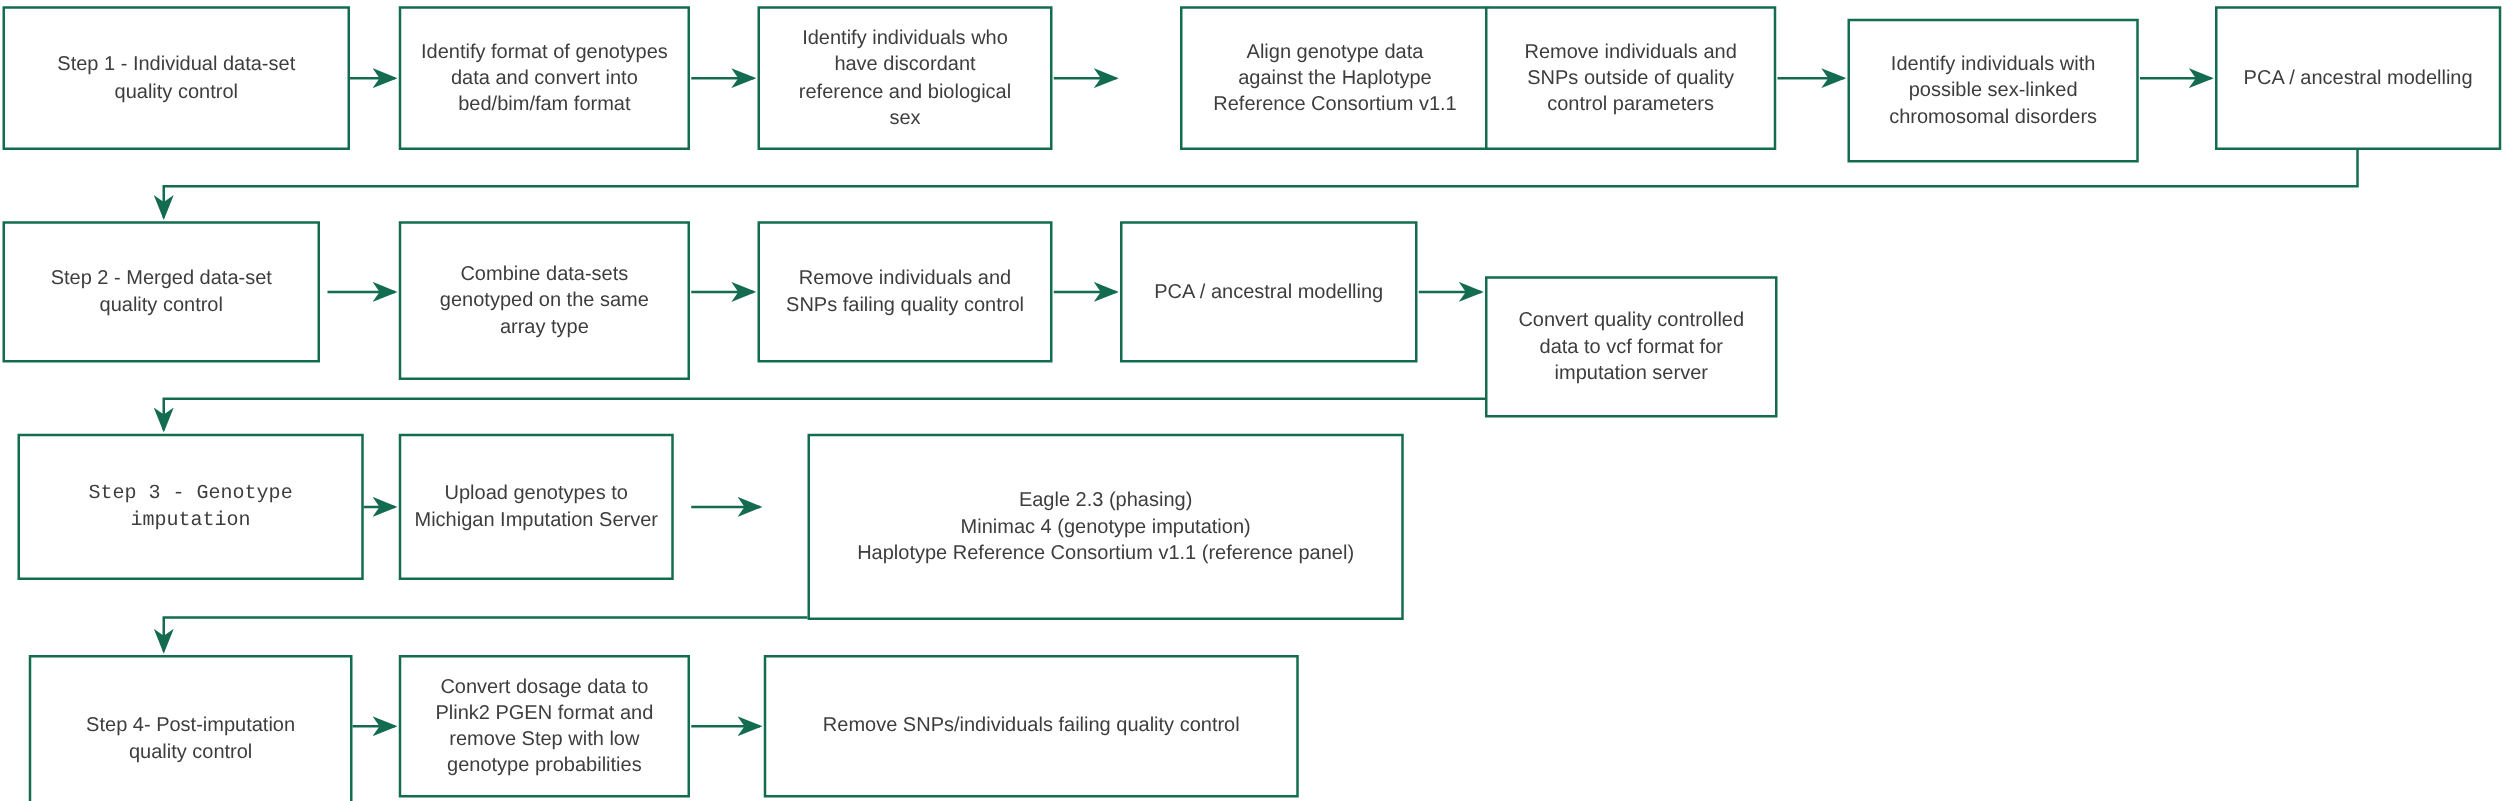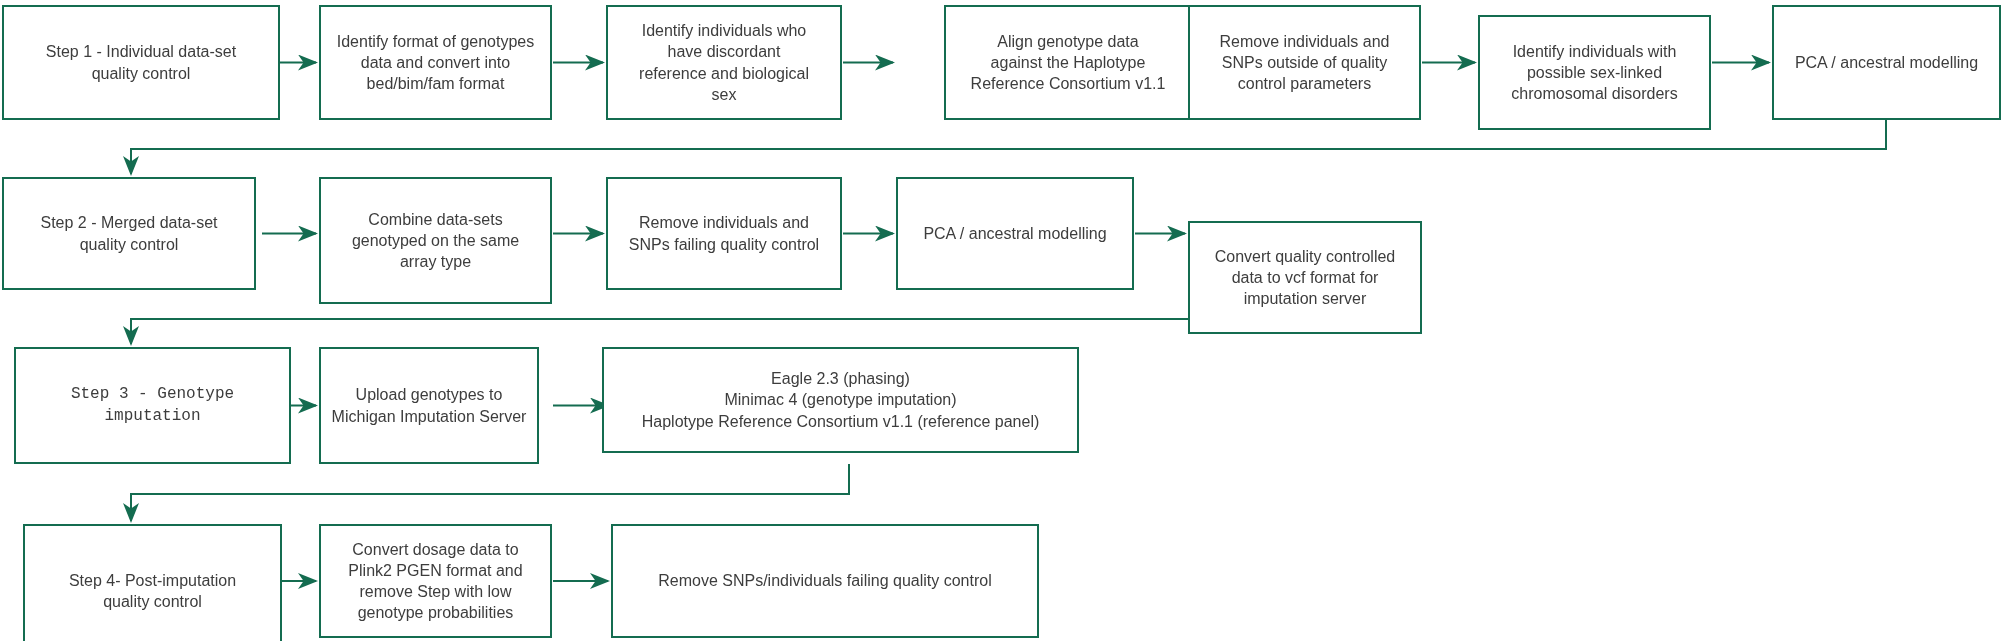--- a/index.html
+++ b/index.html
@@ -111,21 +111,21 @@
 array type</div>
       <div class="box" style="left: 606px; top: 177px; width: 236px; height: 113px;">Remove individuals and
 SNPs failing quality control</div>
       <div class="box" style="left: 896px; top: 177px; width: 238px; height: 113px;">PCA / ancestral modelling</div>
       <div class="box" style="left: 1188px; top: 177px; width: 234px; height: 113px; margin-top: 44px;">Convert quality controlled
 data to vcf format for
 imputation server</div>
       <div class="box" style="left: 14px; top: 347px; width: 277px; height: 117px; font-family: Liberation Mono, monospace;">Step 3 - Genotype imputation</div>
       <div class="box" style="left: 319px; top: 347px; width: 220px; height: 117px;">Upload genotypes to
 Michigan Imputation Server</div>
-      <div class="box" style="left: 602px; top: 347px; width: 477px; height: 106px;">Eagle 2.3 (phasing)
+      <div class="box" style="left: 646px; top: 347px; width: 477px; height: 149px;">Eagle 2.3 (phasing)
 Minimac 4 (genotype imputation)
 Haplotype Reference Consortium v1.1 (reference panel)</div>
       <div class="box" style="left: 7px; top: 524px; width: 259px; height: 134px; margin-left: 16px;">Step 4- Post-imputation
 quality control</div>
       <div class="box" style="left: 319px; top: 524px; width: 233px; height: 114px;">Convert dosage data to
 Plink2 PGEN format and
 remove Step with low
 genotype probabilities</div>
       <div class="box" style="left: 611px; top: 524px; width: 428px; height: 114px;">Remove SNPs/individuals failing quality control</div>
     </div>

